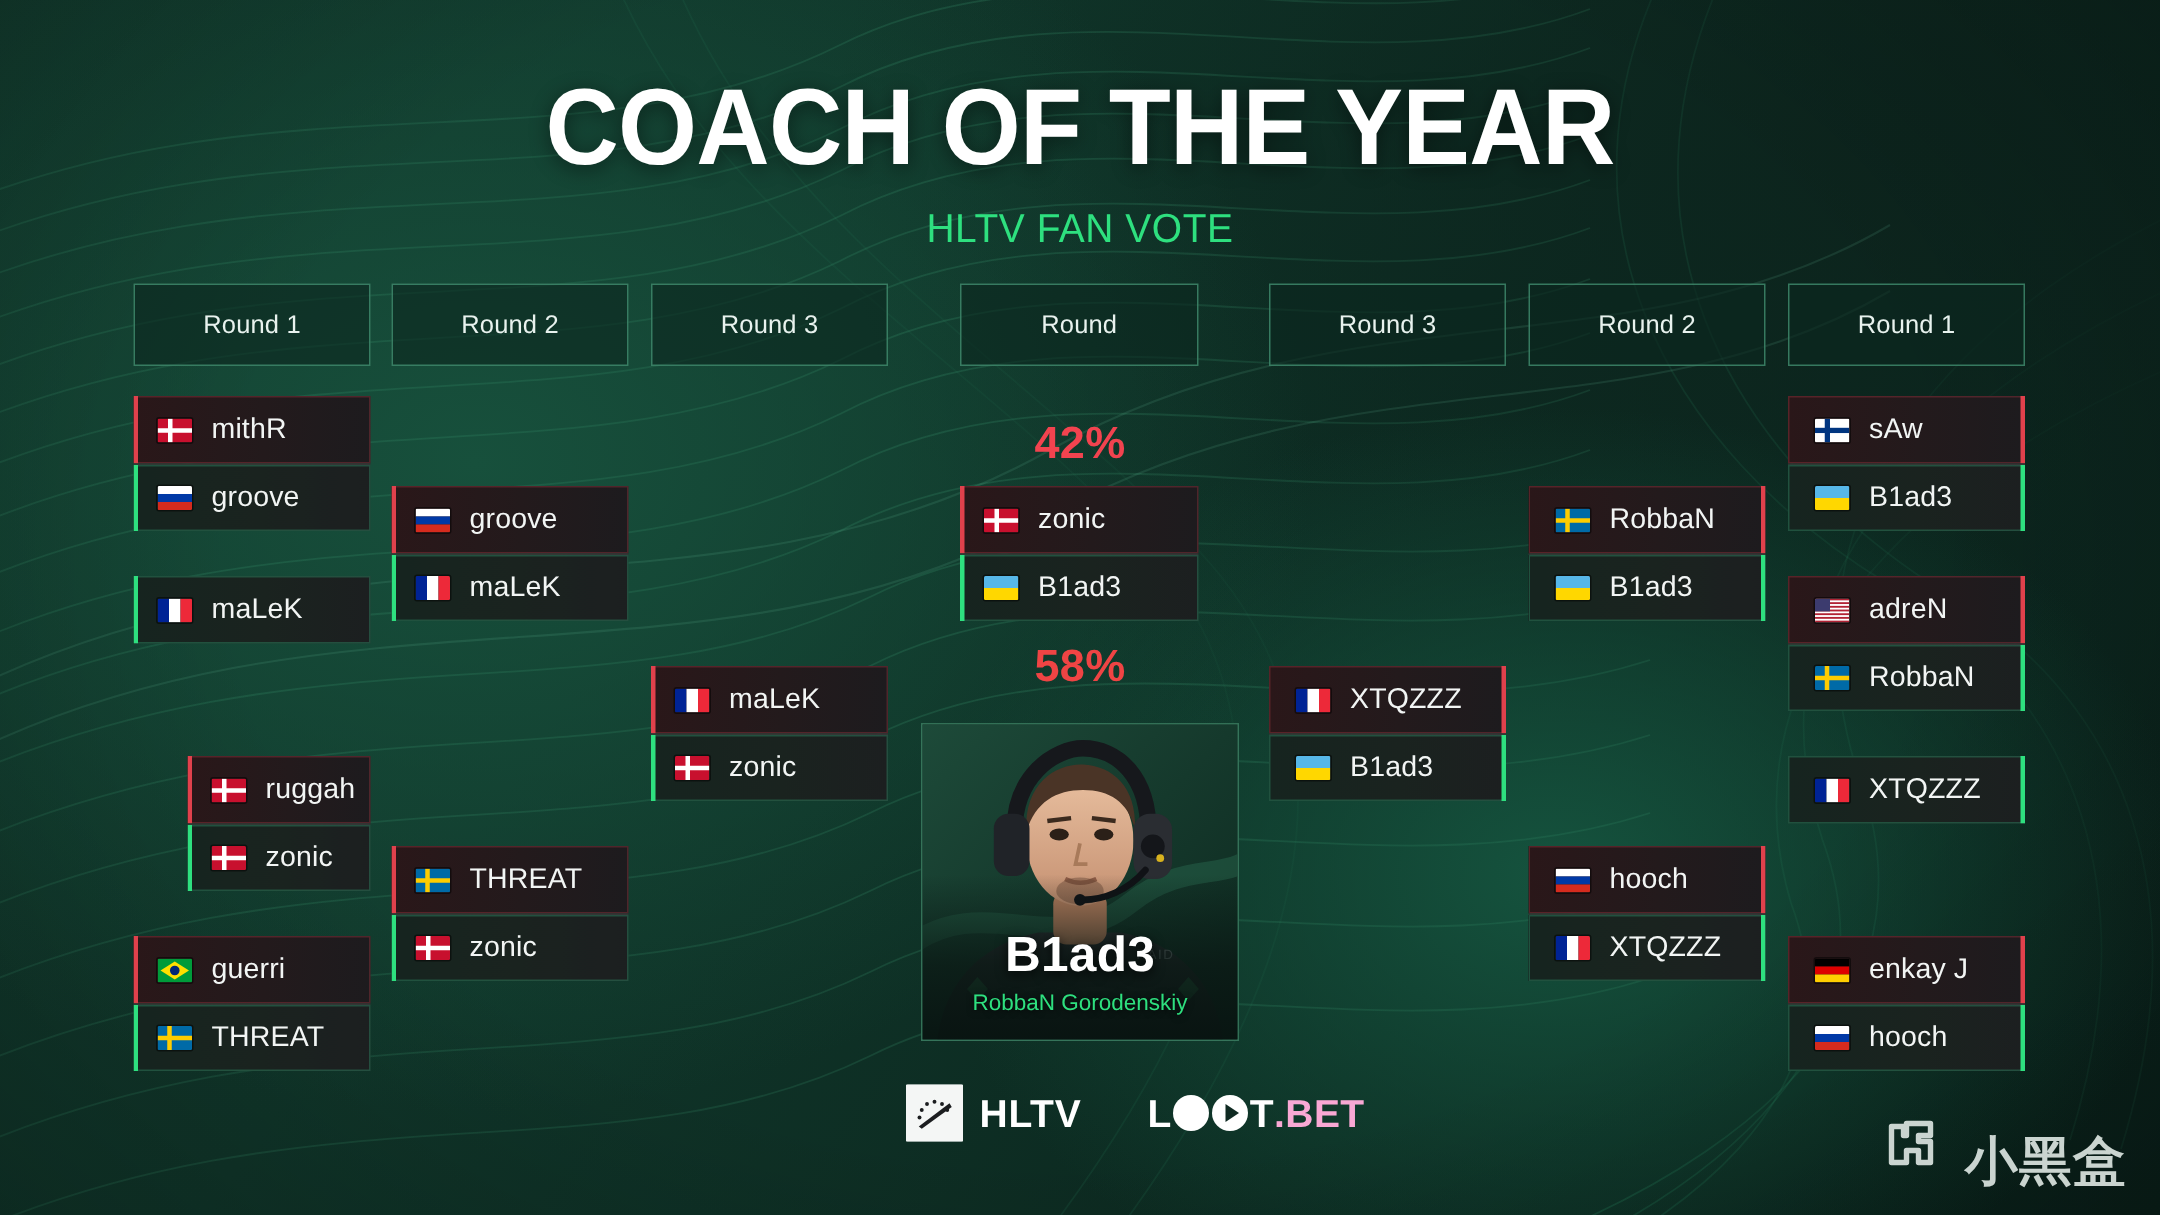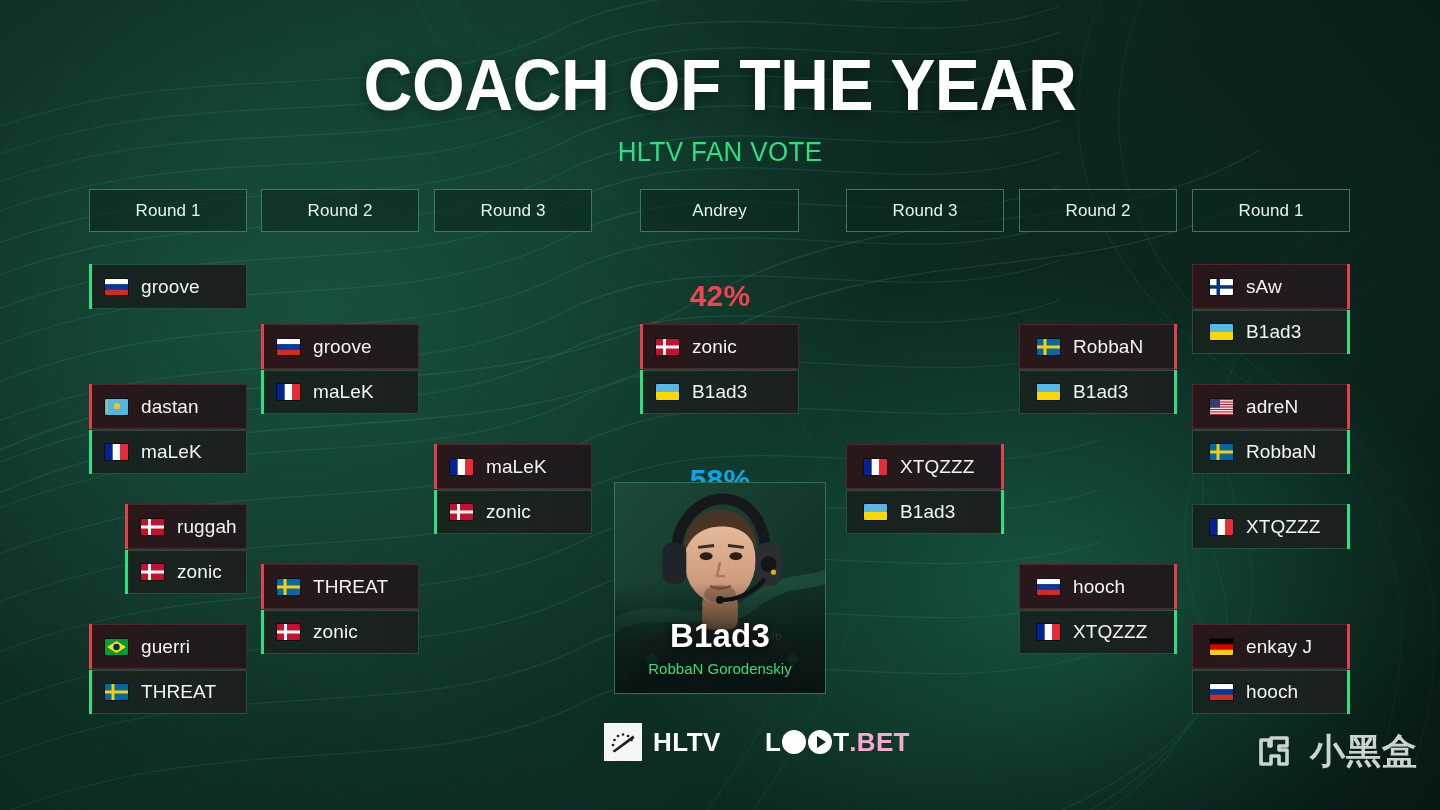--- a/index.html
+++ b/index.html
@@ -39,21 +39,21 @@
   #subtitle {
     position: absolute; top: 137px; left: 0; width: 100%;
     text-align: center;
     font-size: 27px; font-weight: 400; letter-spacing: 0.4px;
     color: #2ee07f;
     transform: scaleX(0.96);
   }
 
   
   .round-hdr {
-    position: absolute; height: 43px;
+    position: absolute; height: 55px;
     background: rgba(11,38,30,0.62);
     border: 1px solid rgba(70,150,118,0.75);
     display: flex; align-items: center; justify-content: center;
     color: #e8f2ee; font-size: 17px; letter-spacing: 0.1px;
   }
 
   
   .match { position: absolute; }
   .slot {
     position: relative;
@@ -95,21 +95,21 @@
     margin-left: 13px; color: #f2f5f4; font-size: 19px; letter-spacing: 0.1px;
     white-space: nowrap; overflow: hidden; text-overflow: ellipsis;
   }
 
   
   .pct {
     position: absolute; width: 160px; text-align: center;
     font-size: 30px; font-weight: 700; letter-spacing: 0.2px;
   }
   .pct.red   { color: #f2434f; }
-  .pct.green { color: #0ea5e9; margin-top: 35px; }
+  .pct.green { color: #ef4444; }
 
   
   #winner-card {
     position: absolute; left: 614px; top: 482px; width: 212px; height: 212px;
     border: 1px solid rgba(80,170,130,0.55);
     overflow: hidden;
     background: linear-gradient(180deg, #14332a 0%, #0f2a22 100%);
   }
   #winner-photo { position: absolute; inset: 0; }
   #winner-shade {
@@ -147,21 +147,21 @@
   }
 
   
   #watermark {
     position: absolute; right: 22px; top: 728px;
     display: flex; align-items: center; gap: 13px;
     opacity: 0.93;
   }
   #wm-mark { width: 40px; height: 40px; position: relative; }
   #wm-text { color: #d9e2de; font-size: 35px; font-weight: 700; letter-spacing: 1px;
-             font-family: "DejaVu Sans", sans-serif; }
+             font-family: "DejaVu Sans", sans-serif; margin-top: 23px; }
 </style>
 </head>
 <body>
 
 <div id="bg">
   <svg viewBox="0 0 1440 810" preserveAspectRatio="none">
     <defs>
       <linearGradient id="wg" x1="0" y1="0" x2="1" y2="1">
         <stop offset="0%" stop-color="#4fbf8e" stop-opacity="0.30"></stop>
         <stop offset="55%" stop-color="#3da578" stop-opacity="0.14"></stop>
@@ -208,45 +208,45 @@
   </svg>
 </div>
 <div id="vignette"></div>
 
 <div id="title">COACH OF THE YEAR</div>
 <div id="subtitle">HLTV FAN VOTE</div>
 
 <div class="round-hdr" style="left:89px;  top:189px; width:158px;">Round 1</div>
 <div class="round-hdr" style="left:261px; top:189px; width:158px;">Round 2</div>
 <div class="round-hdr" style="left:434px; top:189px; width:158px;">Round 3</div>
-<div class="round-hdr" style="left:640px; top:189px; width:159px;">Andrey</div>
+<div class="round-hdr" style="left:640px; top:189px; width:159px;">Round</div>
 <div class="round-hdr" style="left:846px; top:189px; width:158px;">Round 3</div>
 <div class="round-hdr" style="left:1019px;top:189px; width:158px;">Round 2</div>
 <div class="round-hdr" style="left:1192px;top:189px; width:158px;">Round 1</div>
 
 <div class="match left" style="left:89px; top:264px; width:158px;">
+  <div class="slot loser">
+    <span class="flag"><svg viewBox="0 0 23 16" width="23" height="16">
+          <rect width="23" height="16" fill="#c8102e"></rect>
+          <rect x="7" y="0" width="3" height="16" fill="#fff"></rect>
+          <rect x="0" y="6.5" width="23" height="3" fill="#fff"></rect>
+        </svg></span>
+    <span class="pname">mithR</span>
+  </div>
   <div class="slot winner">
     <span class="flag"><svg viewBox="0 0 23 16" width="23" height="16">
           <rect width="23" height="5.33" fill="#fff"></rect>
           <rect y="5.33" width="23" height="5.33" fill="#0039a6"></rect>
           <rect y="10.66" width="23" height="5.34" fill="#d52b1e"></rect>
         </svg></span>
     <span class="pname">groove</span>
   </div>
 </div>
 
 <div class="match left" style="left:89px; top:384px; width:158px;">
-  <div class="slot loser">
-    <span class="flag"><svg viewBox="0 0 23 16" width="23" height="16">
-          <rect width="23" height="16" fill="#4fb7e0"></rect>
-          <circle cx="12" cy="7" r="3.1" fill="#fec50c"></circle>
-          <rect x="1.4" y="2" width="1.1" height="12" fill="#fec50c"></rect>
-        </svg></span>
-    <span class="pname">dastan</span>
-  </div>
   <div class="slot winner">
     <span class="flag"><svg viewBox="0 0 23 16" width="23" height="16">
           <rect width="7.67" height="16" fill="#002395"></rect>
           <rect x="7.67" width="7.67" height="16" fill="#fff"></rect>
           <rect x="15.34" width="7.66" height="16" fill="#ed2939"></rect>
         </svg></span>
     <span class="pname">maLeK</span>
   </div>
 </div>
 

